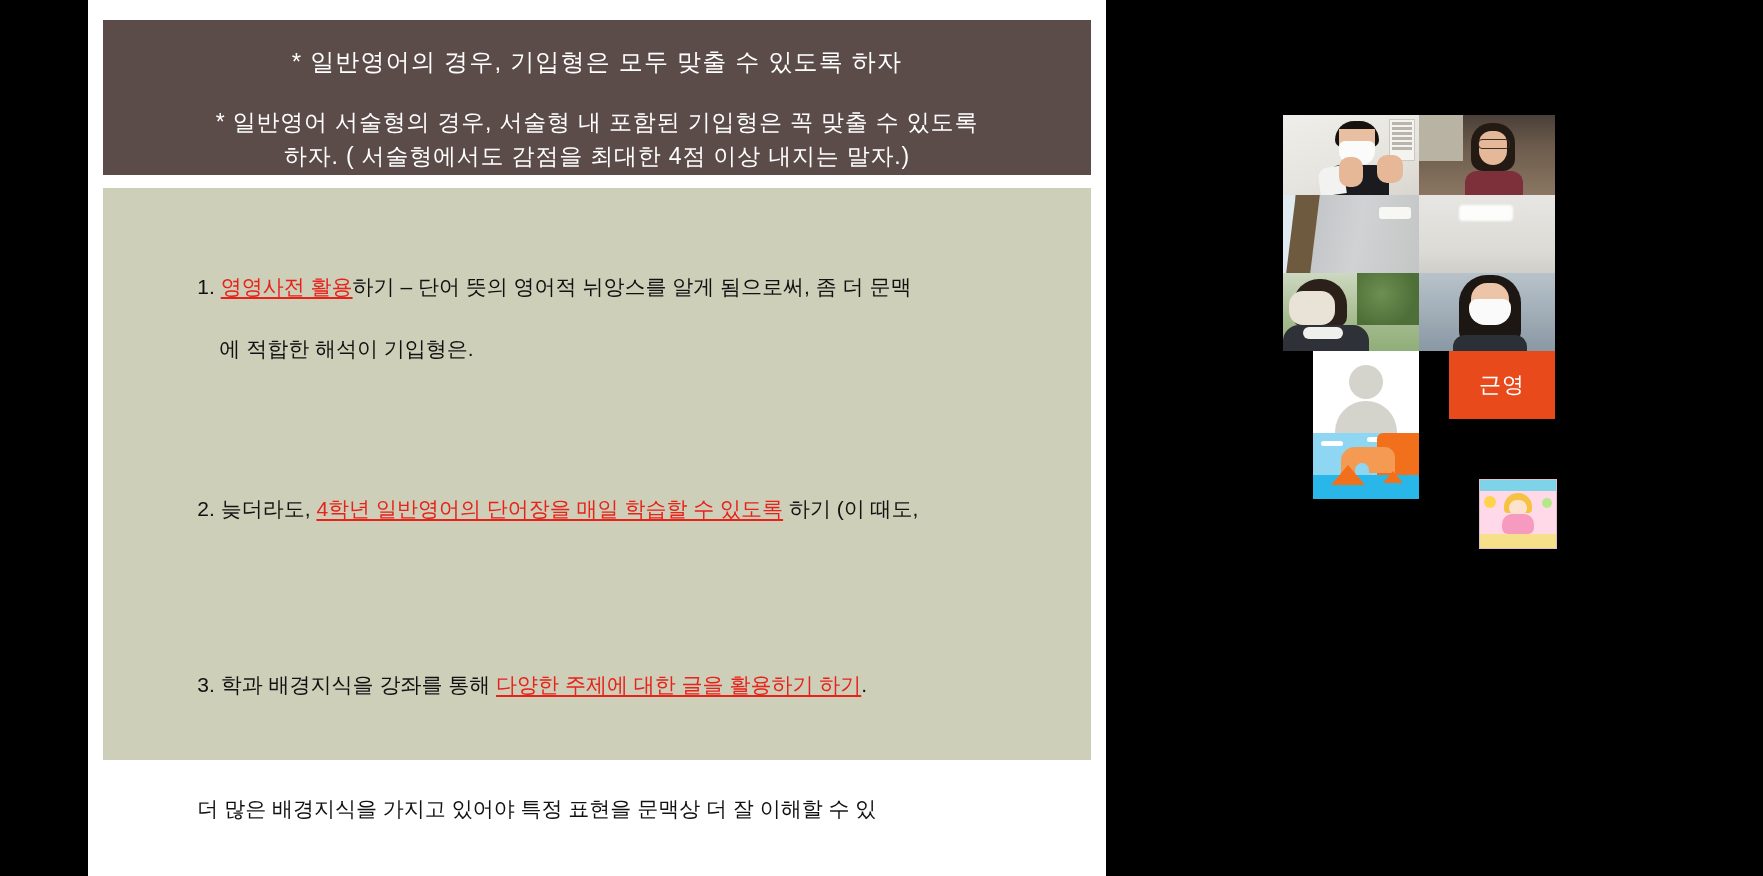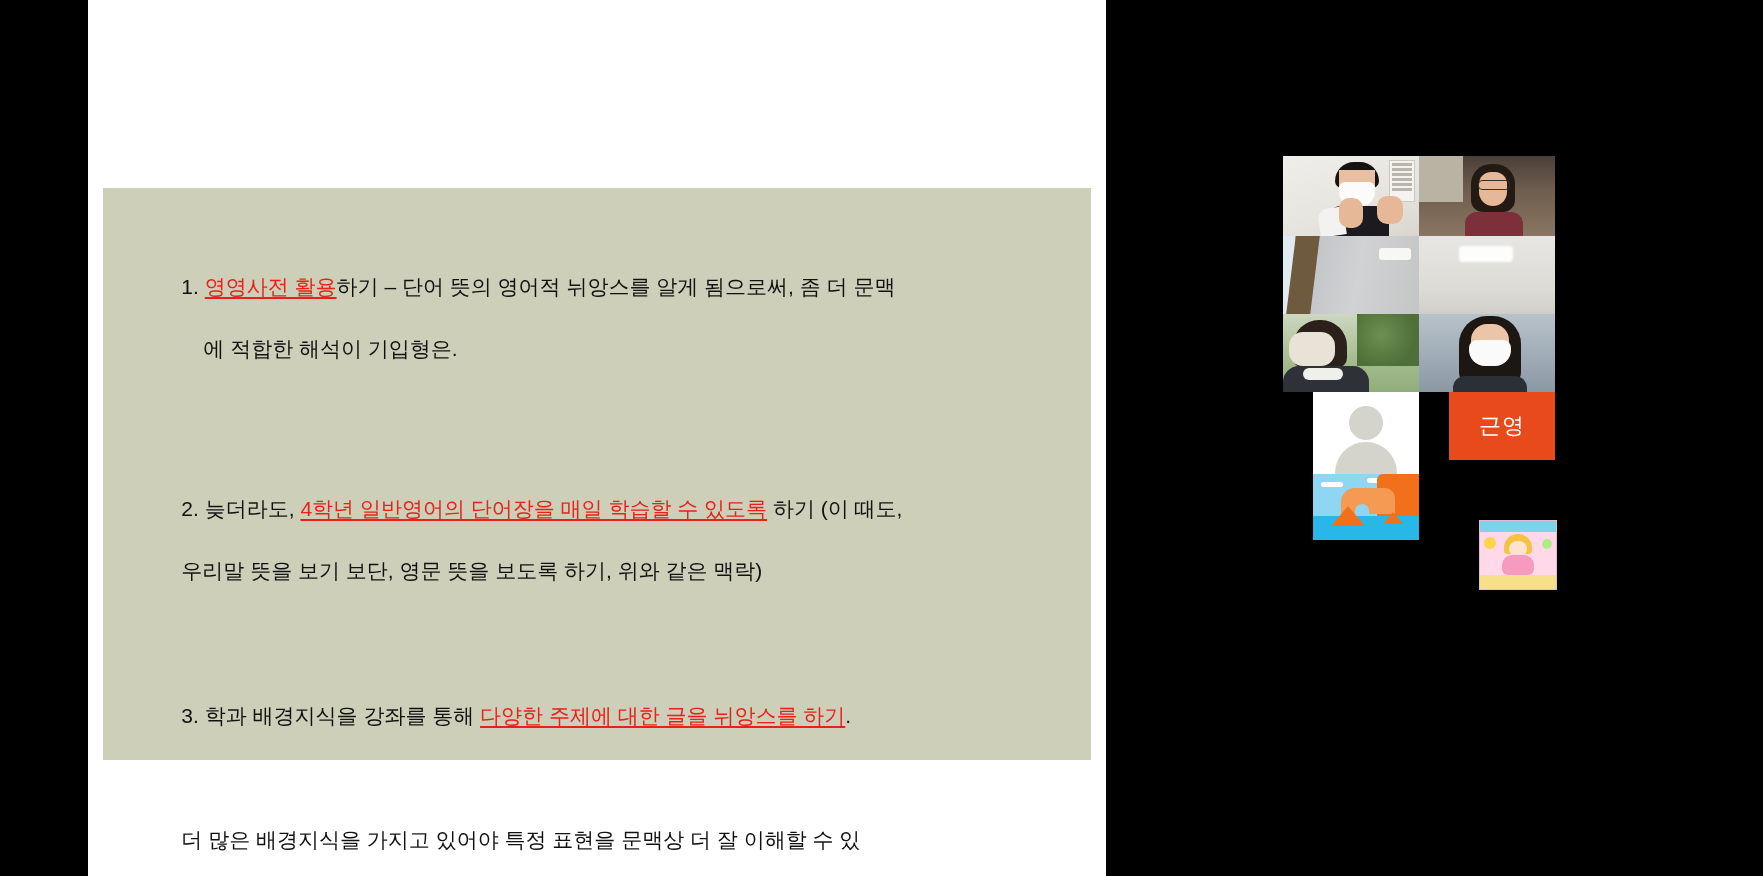--- a/index.html
+++ b/index.html
@@ -65,21 +65,21 @@
 
   
   #body-panel {
     position: absolute;
     left: 0px;
     top: 168px;
     width: 988px;
     height: 572px;
     background: #cdcfb8;
     box-sizing: border-box;
-    padding: 52px 30px 10px 20px;
+    padding: 52px 30px 10px 36px;
     color: #111111;
   }
 
   .para {
     font-size: 21px;
     line-height: 31px;
     color: #111111;
     white-space: pre-wrap;
   }
   .hl {
@@ -100,21 +100,20 @@
     top: 0px;
     width: 657px;
     height: 876px;
     background: #000000;
   }
 
   .tile {
     position: absolute;
     overflow: hidden;
     background: #111111;
-    margin-top: 41px;
   }
 
   
   #tile-1 { left: 177px; top: 115px; width: 136px; height: 80px; }
   .t1-bg {
     position: absolute; inset: 0;
     background: linear-gradient(160deg, #efeeea 0%, #e6e4de 60%, #d9d6cf 100%);
   }
   .t1-cal { position:absolute; right:4px; top:4px; width:24px; height:40px; background:#f4f3ef; border:1px solid #ccc9c2;}
   .t1-cal i { display:block; height:3px; margin:2px 2px 0 2px; background:#b9b5ad;}
@@ -204,39 +203,43 @@
   .t9-deco2{position:absolute; right:4px; top:18px; width:10px; height:10px; background:#b4e98a; border-radius:50%;}
 </style>
 </head>
 <body>
 
 <div id="screen">
 
   <div id="share-area">
     <div id="slide">
 
+      <div id="title-banner">
+        <div class="title-line l1">* 일반영어의 경우, 기입형은 모두 맞출 수 있도록 하자</div>
+        <div class="title-line l2">* 일반영어 서술형의 경우, 서술형 내 포함된 기입형은 꼭 맞출 수 있도록</div>
+        <div class="title-line l3">하자. ( 서술형에서도 감점을 최대한 4점 이상 내지는 말자.)</div>
+      </div>
 
       <div id="body-panel">
 
         <div class="para">
           <span>1.</span><span> </span><span class="hl">영영사전 활용</span><span>하기 – 단어 뜻의 영어적 뉘앙스를 알게 됨으로써, 좀 더 문맥</span><br>
           <span class="indent1">에 적합한 해석이 기입형은.</span><br>
         </div>
 
         <div class="gap-md"></div>
 
         <div class="para">
           <span>2.</span><span> 늦더라도, </span><span class="hl">4학년 일반영어의 단어장을 매일 학습할 수 있도록</span><span> 하기 (이 때도,</span><br>
-          <span>우리말 뜻을 보기 보단, 영문 뜻을 보도록 하기, 위와 같은 맥락)</span>
         </div>
 
         <div class="gap-lg"></div>
 
         <div class="para">
-          <span>3.</span><span> 학과 배경지식을 강좌를 통해 </span><span class="hl">다양한 주제에 대한 글을 뉘앙스를 하기</span><span>.</span><br>
+          <span>3.</span><span> 학과 배경지식을 강좌를 통해 </span><span class="hl">다양한 주제에 대한 글을 활용하기 하기</span><span>.</span><br>
           <br>
           <span>더 많은 배경지식을 가지고 있어야 특정 표현을 문맥상 더 잘 이해할 수 있</span><br>
           
         </div>
 
       </div>
     </div>
   </div>
 
   <div id="rail">

